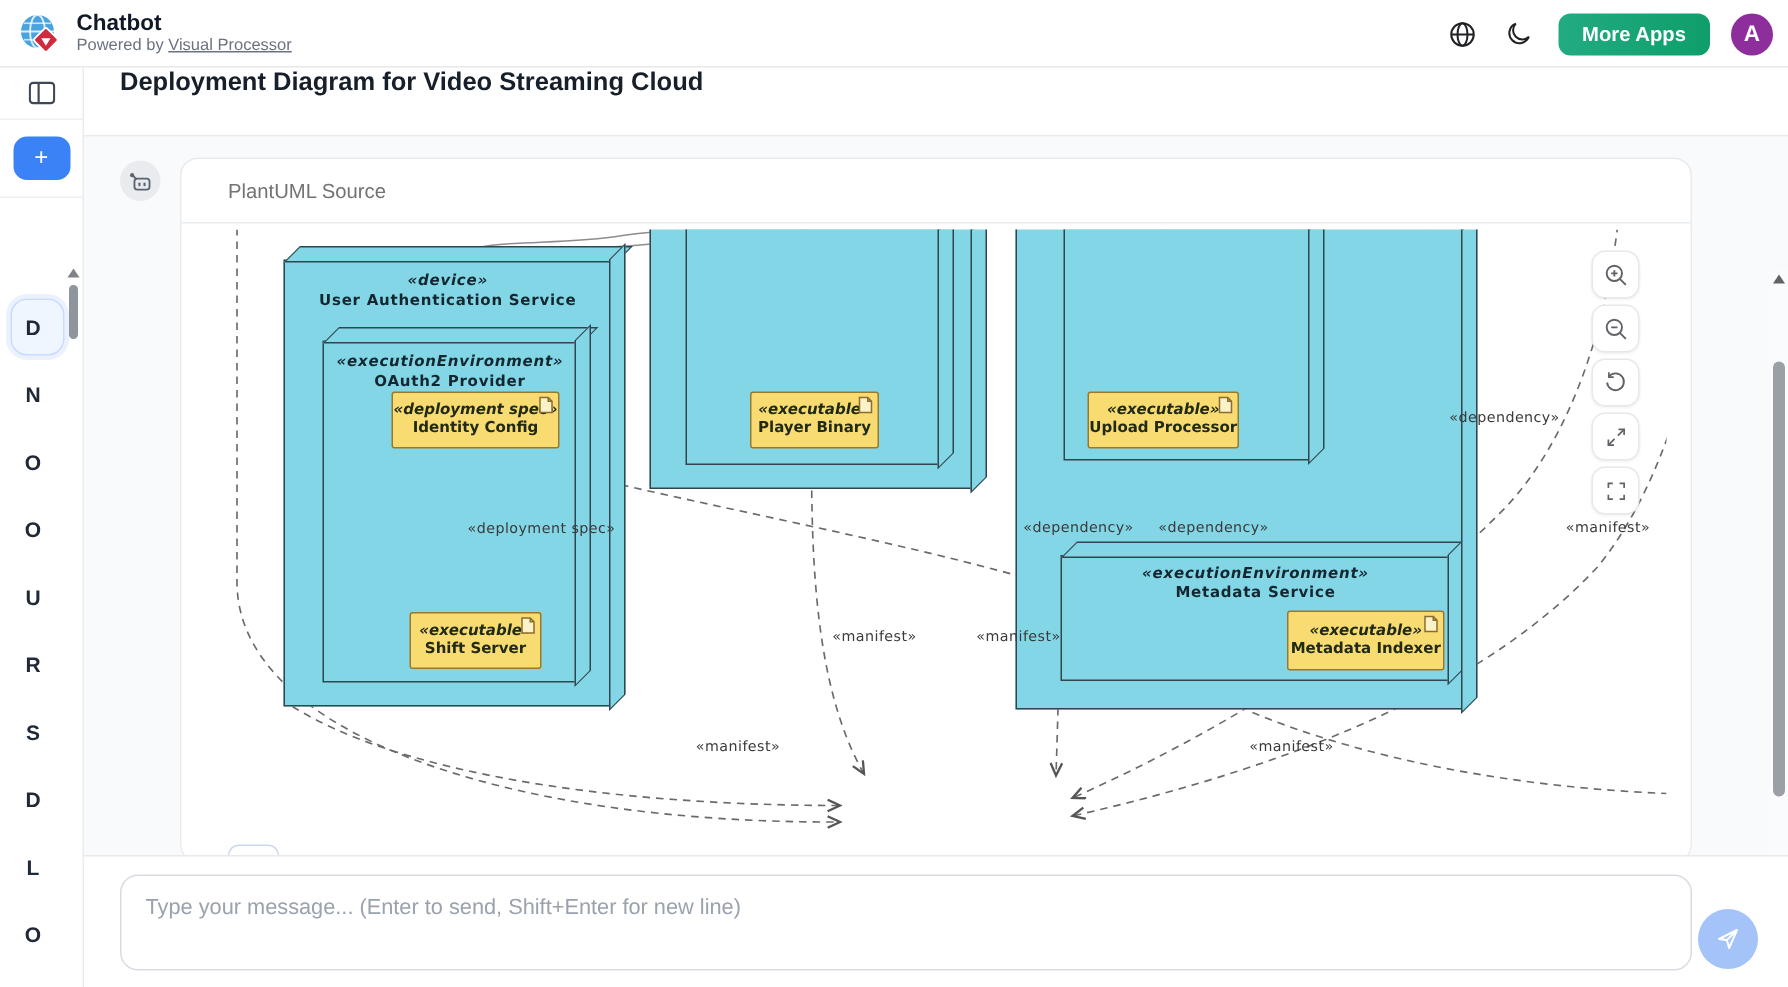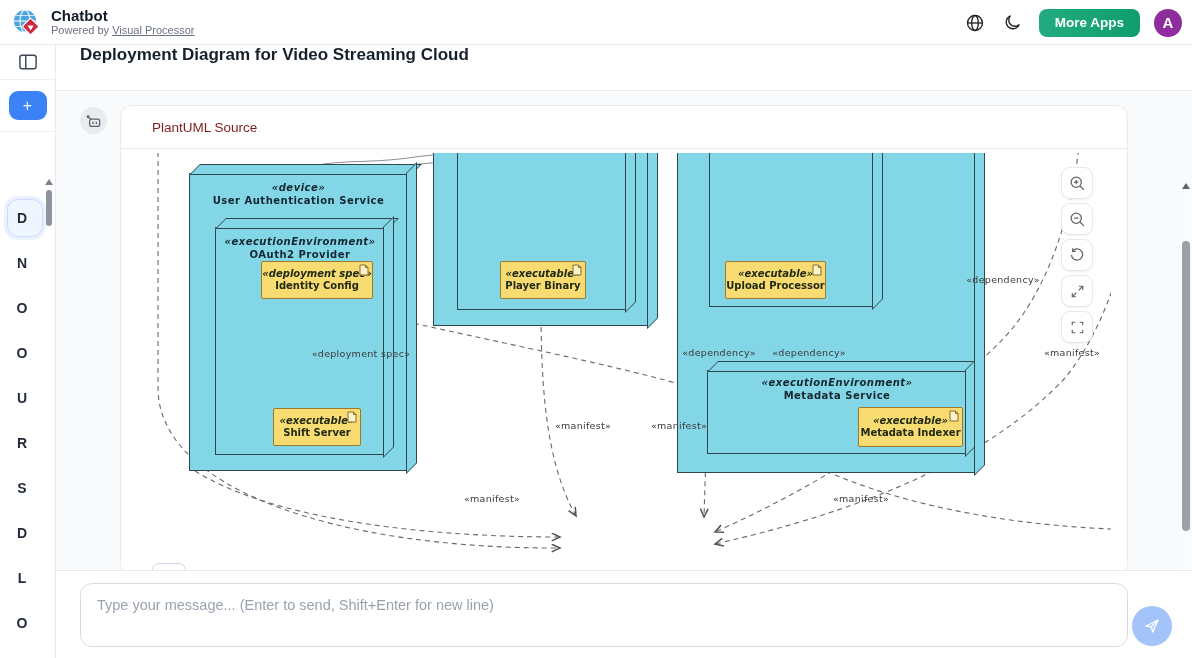--- a/index.html
+++ b/index.html
@@ -34,21 +34,21 @@
 
   
   .titlebar { position:absolute; left:56px; right:0; top:45px; height:46px; background:#fff; border-bottom:1px solid #e8eaec; display:flex; align-items:flex-start; padding-left:24px; z-index:10; }
   .titlebar h1 { font-size:17px; font-weight:bold; color:#17202a; }
 
   .chat-area { position:absolute; left:56px; top:91px; right:0; height:479px; background:#f9fafb; overflow:hidden; }
   .bot-avatar { position:absolute; left:24px; top:16px; width:27px; height:27px; border-radius:50%; background:#e9ebee; display:flex; align-items:center; justify-content:center; }
 
   .card { position:absolute; left:64px; top:14px; width:1008px; height:470px; background:#fff; border:1px solid #e8eaed; border-radius:12px; overflow:hidden; }
   .tabs { position:absolute; left:0; top:0; right:0; height:43px; border-bottom:1px solid #e9ecef; display:flex; align-items:center; padding-left:20px; }
-  .tab { height:43px; display:flex; align-items:center; justify-content:center; padding:0 11px; font-size:13.5px; cursor:pointer; color:#7f1d1d; position:relative; }
+  .tab { height:43px; display:flex; align-items:center; justify-content:center; padding:0 11px; font-size:13.5px; cursor:pointer; color:#737373; position:relative; }
   .tab.active { color:#2563eb; font-weight:500; }
   .tab.active::after { content:""; position:absolute; left:0; right:0; bottom:-1px; height:2.5px; background:#2563eb; }
 
   .viewport { position:absolute; left:0; right:0; top:47px; bottom:0; background:#fff; overflow:hidden; cursor:grab; }
   .canvas { position:absolute; left:14px; top:0; width:976px; height:423px; }
   .edges { position:absolute; left:0; top:0; }
 
   
   .node3d { position:absolute; background:#82d6e6; border:1.4px solid #31454e; }
   .node3d::before { content:""; position:absolute; left:-1.4px; top:-10px; width:calc(100% + 2.8px); height:9px; background:#82d6e6; border:1.4px solid #31454e; transform:skewX(-45deg); transform-origin:0 100%; }

